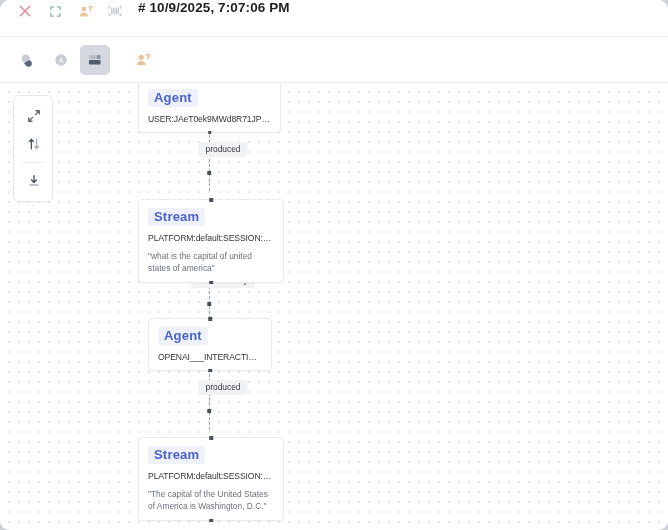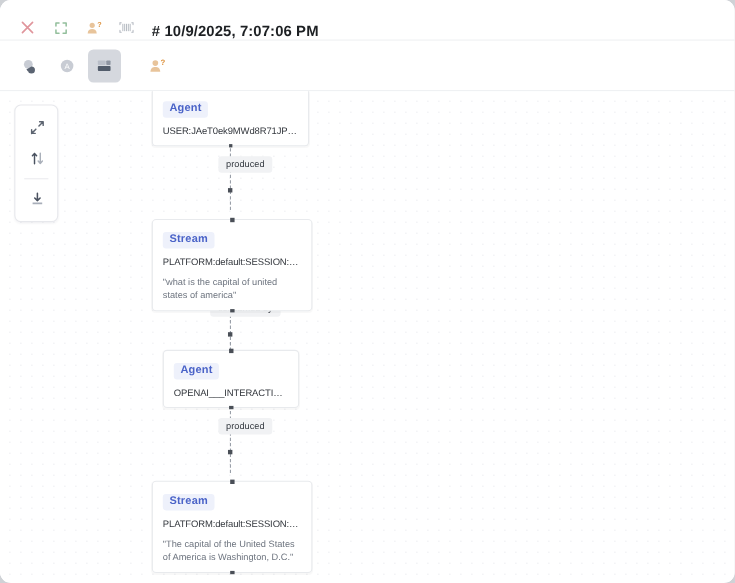--- a/index.html
+++ b/index.html
@@ -17,21 +17,21 @@
     overflow: hidden;
   }
 
   
   .header {
     position: relative;
     height: 37px;
     background: #ffffff;
     border-bottom: 1px solid #eceef0;
     display: flex;
-    align-items: flex-end;
+    align-items: flex-start;
     padding-left: 14px;
     box-sizing: border-box;
   }
   .hdr-icon {
     width: 22px;
     height: 22px;
     display: flex;
     align-items: center;
     justify-content: center;
     margin-right: 8px;
@@ -117,21 +117,21 @@
     position: absolute;
     background: #ffffff;
     border: 1px solid #e8eaed;
     border-radius: 4px;
     box-sizing: border-box;
     padding: 7px 9px 8px 9px;
     box-shadow: 0 1px 1px rgba(16,24,40,0.03);
   }
   .badge {
     display: inline-block;
-    font-size: 10px;
+    font-size: 13px;
     font-weight: bold;
     padding: 2px 6px 3px 6px;
     border-radius: 3px;
     background: #eef1fb;
     color: #4a63c8;
     letter-spacing: 0.2px;
     line-height: 1;
   }
   .node-id {
     margin-top: 7px;

